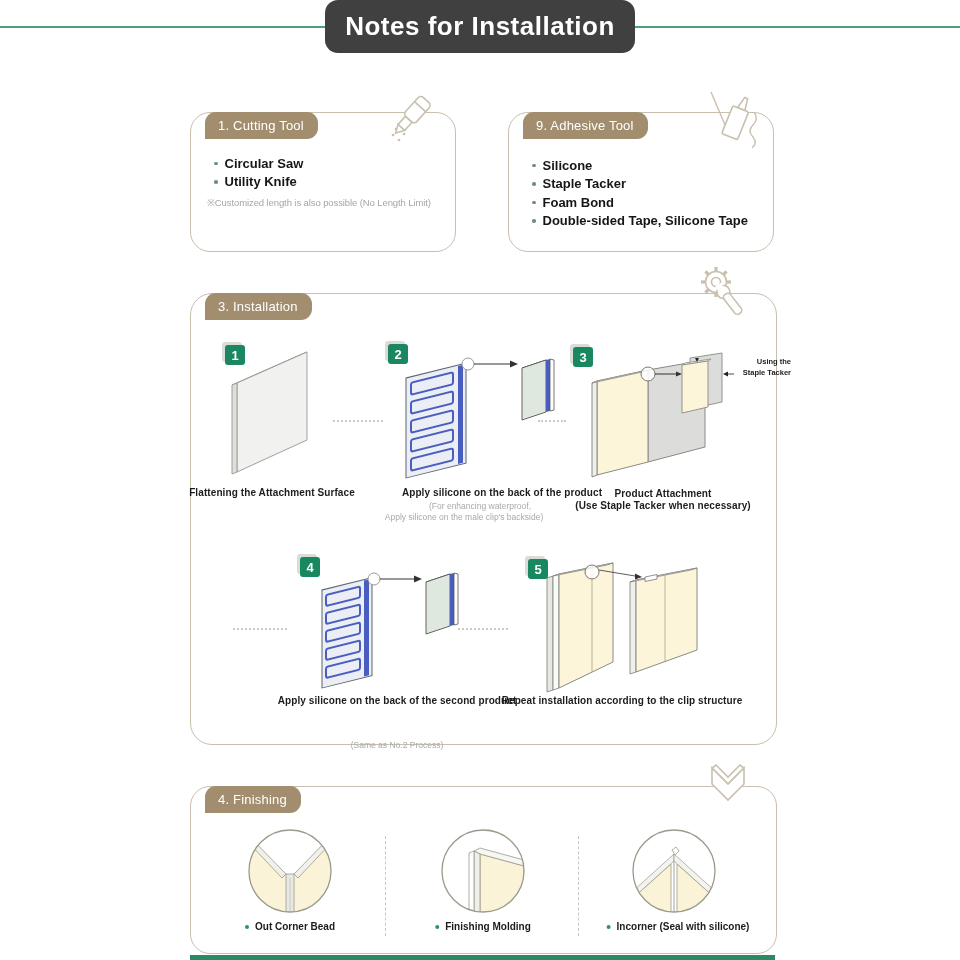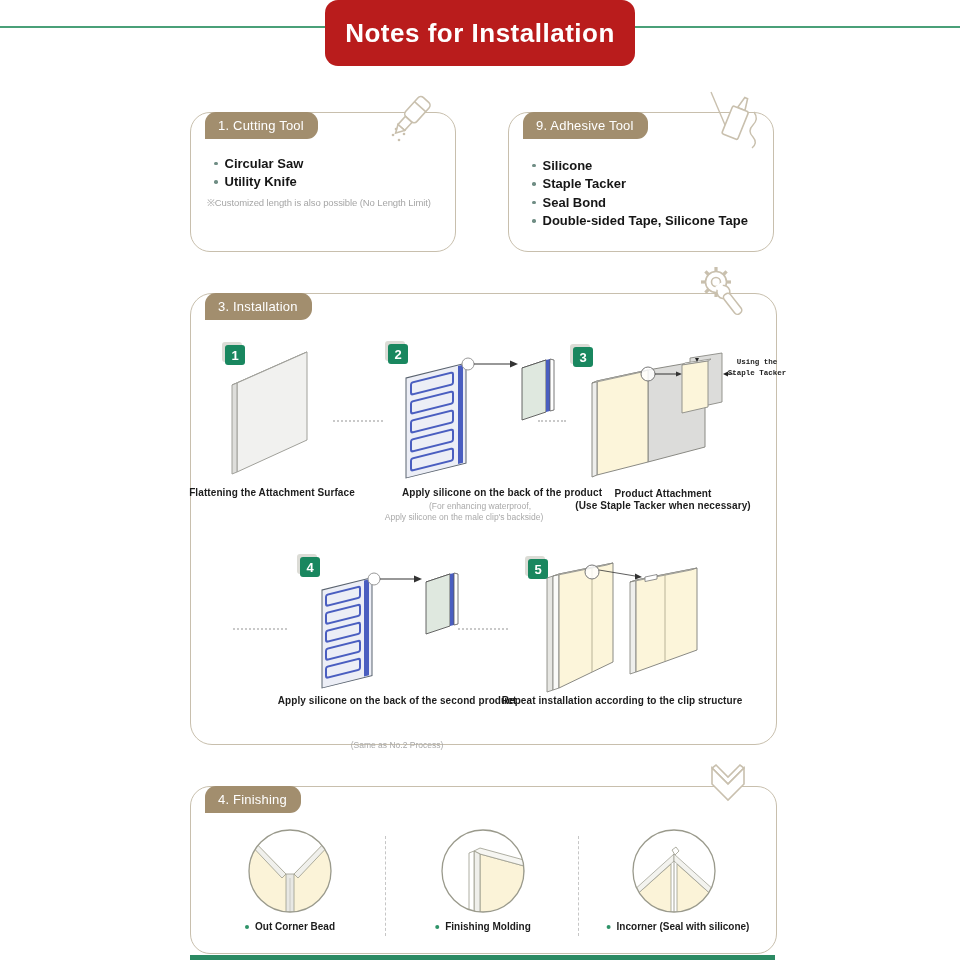--- a/index.html
+++ b/index.html
@@ -2,21 +2,21 @@
 <html><head>
 <meta charset="utf-8">
 <style>
   html,body { margin:0; padding:0; background:#fff; }
   #canvas {
     position:relative; width:960px; height:960px; background:#ffffff;
     font-family:"Liberation Sans", sans-serif; overflow:hidden;
   }
   .hline { position:absolute; top:26px; left:0; width:960px; height:2px; background:#4aa078; }
   .banner {
-    position:absolute; left:325px; top:0; width:310px; height:66px; background:#b91c1c;
+    position:absolute; left:325px; top:0; width:310px; height:53px; background:#404040;
     border-radius:13px; display:flex; align-items:center; justify-content:center;
     color:#fff; font-size:26px; font-weight:bold; letter-spacing:.5px;
   }
   .card { position:absolute; background:#fff; border:1.5px solid #c8bfad; border-radius:20px; }
   .sec-label {
     position:absolute; background:#a28e6e; color:#fff; font-weight:normal; font-size:13px;
     padding:6px 14px 6px 13px; border-radius:11px 11px 11px 0; letter-spacing:.2px; z-index:3;
   }
   .deco-icon { position:absolute; z-index:2; }
   .list { position:absolute; z-index:2; }
@@ -26,21 +26,21 @@
   .step-badge {
     position:absolute; width:20px; height:20px; background:#19875f; color:#fff; font-weight:bold;
     font-size:13px; display:flex; align-items:center; justify-content:center; border-radius:3px;
     box-shadow:-3px -3px 0 0 #dcdcd6; z-index:2;
   }
   .illo { position:absolute; }
   .caption { position:absolute; transform:translateX(-50%); white-space:nowrap; font-size:10px; font-weight:bold; color:#1c1c1c; letter-spacing:.1px; text-align:center; }
   .subcaption { position:absolute; transform:translateX(-50%); white-space:nowrap; font-size:8.5px; color:#a9a9a9; text-align:center; }
   .dotted-sep { position:absolute; border-top:2px dotted #c9c9c9; }
   .vdash { position:absolute; border-left:1.5px dashed #c6c6c6; }
-  .annotation { position:absolute; width:68px; font-size:7.5px; font-weight:bold; line-height:10.5px; color:#222; text-align:center; z-index:3;font-family:Liberation Mono, monospace; }
+  .annotation { position:absolute; width:68px; font-size:7.5px; font-weight:bold; line-height:10.5px; color:#222; text-align:right; z-index:3; }
   .fin-caption { position:absolute; transform:translateX(-50%); white-space:nowrap; font-size:10px; font-weight:bold; color:#1c1c1c; display:flex; align-items:center; }
   .fin-caption .gdot { width:4px; height:4px; border-radius:50%; background:#2e9368; margin-right:6px; }
   .bottom-bar { position:absolute; left:190px; top:955px; width:585px; height:5px; background:#2b8a63; }
 </style>
 </head>
 <body>
 
 <div id="canvas">
 
   <div class="hline"></div>
@@ -92,21 +92,21 @@
     <div class="list-row">
         <span class="dot"></span>
         <span>Silicone</span>
       </div>
     <div class="list-row">
         <span class="dot"></span>
         <span>Staple Tacker</span>
       </div>
     <div class="list-row">
         <span class="dot"></span>
-        <span>Seal Bond</span>
+        <span>Foam Bond</span>
       </div>
     <div class="list-row">
         <span class="dot"></span>
         <span>Double-sided Tape, Silicone Tape</span>
       </div>
   </div>
 
   <div class="card" style="left:190px; top:293px; width:585px; height:450px; border-radius:22px;"></div>
   <div class="sec-label" style="left:205px; top:293px;">3. Installation</div>
   <svg class="deco-icon" style="left:692px; top:262px;" width="60" height="60" viewBox="0 0 60 60">

